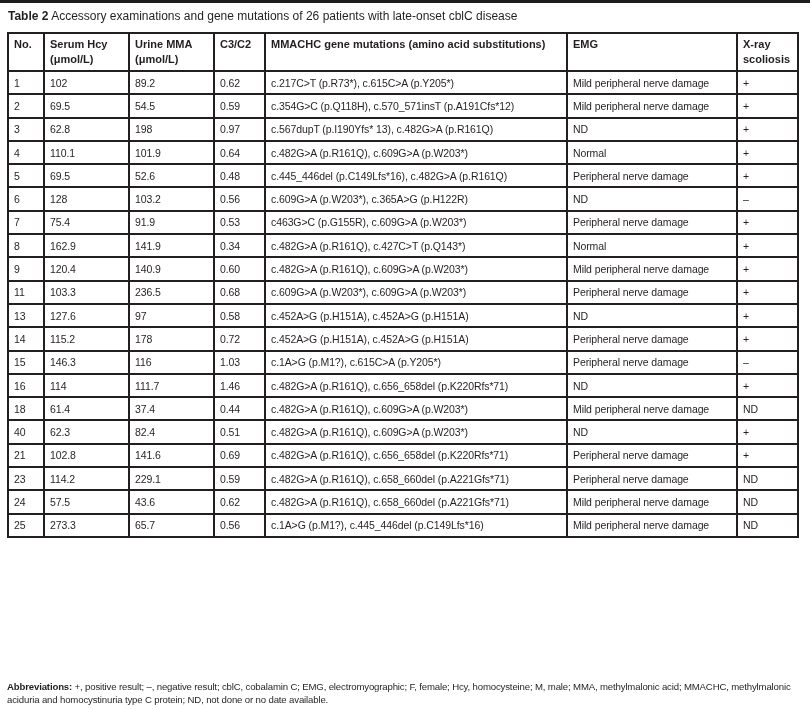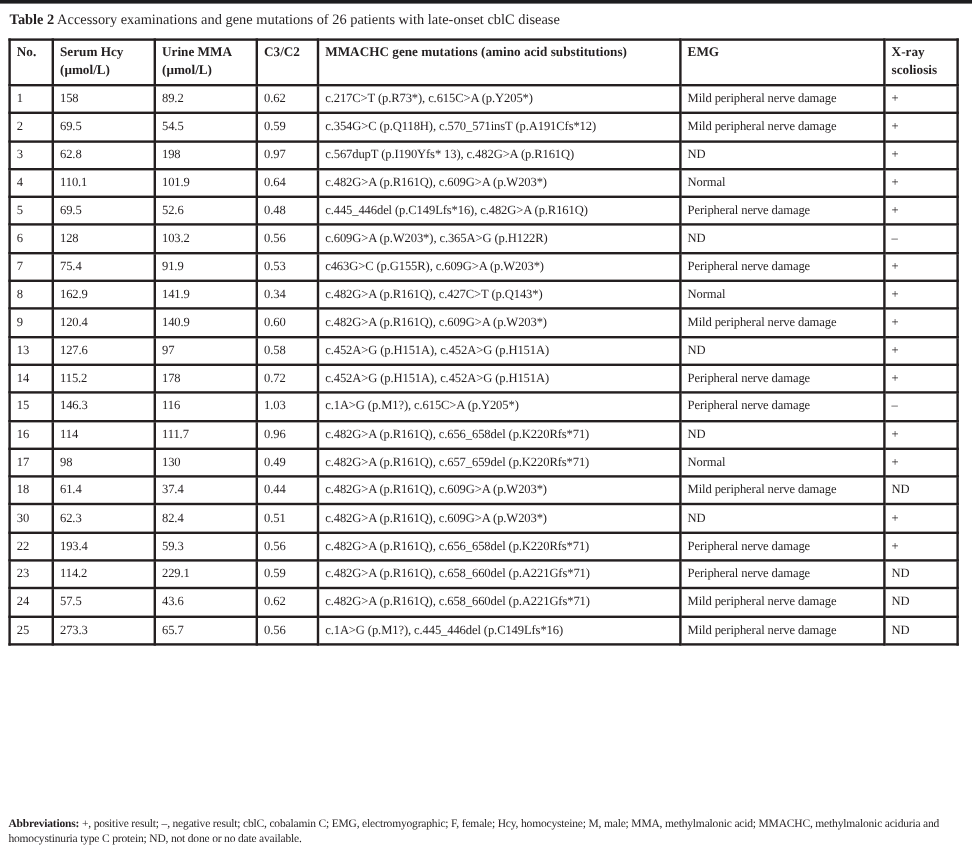--- a/index.html
+++ b/index.html
@@ -5,21 +5,21 @@
   html, body {
     margin: 0;
     padding: 0;
     background: #ffffff;
     width: 810px;
     height: 709px;
     overflow: hidden;
     font-family: "Liberation Sans", sans-serif;
     color: #231f20;
   }
-  .page { position: relative; width: 720px; height: 709px; font-family: Liberation Serif, serif; }
+  .page { position: relative; width: 720px; height: 709px; }
   .top-rule {
     position: absolute;
     left: 0; top: 0;
     width: 810px; height: 3px;
     background: #1d1d1f;
   }
   .title {
     position: absolute;
     left: 8px; top: 9px;
     font-size: 12px;
@@ -96,21 +96,21 @@
           <th>Urine MMA (μmol/L)</th>
           <th>C3/C2</th>
           <th>MMACHC gene mutations (amino acid substitutions)</th>
           <th>EMG</th>
           <th>X-ray scoliosis</th>
         </tr>
     </thead>
     <tbody>
         <tr>
           <td>1</td>
-          <td>158</td>
+          <td>102</td>
           <td>89.2</td>
           <td>0.62</td>
           <td>c.217C&gt;T (p.R73*), c.615C&gt;A (p.Y205*)</td>
           <td>Mild peripheral nerve damage</td>
           <td>+</td>
         </tr>
         <tr>
           <td>2</td>
           <td>69.5</td>
           <td>54.5</td>
@@ -176,20 +176,29 @@
         <tr>
           <td>9</td>
           <td>120.4</td>
           <td>140.9</td>
           <td>0.60</td>
           <td>c.482G&gt;A (p.R161Q), c.609G&gt;A (p.W203*)</td>
           <td>Mild peripheral nerve damage</td>
           <td>+</td>
         </tr>
         <tr>
+          <td>11</td>
+          <td>103.3</td>
+          <td>236.5</td>
+          <td>0.68</td>
+          <td>c.609G&gt;A (p.W203*), c.609G&gt;A (p.W203*)</td>
+          <td>Peripheral nerve damage</td>
+          <td>+</td>
+        </tr>
+        <tr>
           <td>13</td>
           <td>127.6</td>
           <td>97</td>
           <td>0.58</td>
           <td>c.452A&gt;G (p.H151A), c.452A&gt;G (p.H151A)</td>
           <td>ND</td>
           <td>+</td>
         </tr>
         <tr>
           <td>14</td>
@@ -206,57 +215,48 @@
           <td>116</td>
           <td>1.03</td>
           <td>c.1A&gt;G (p.M1?), c.615C&gt;A (p.Y205*)</td>
           <td>Peripheral nerve damage</td>
           <td>–</td>
         </tr>
         <tr>
           <td>16</td>
           <td>114</td>
           <td>111.7</td>
-          <td>0.96</td>
+          <td>1.46</td>
           <td>c.482G&gt;A (p.R161Q), c.656_658del (p.K220Rfs*71)</td>
           <td>ND</td>
-          <td>+</td>
-        </tr>
-        <tr>
-          <td>17</td>
-          <td>98</td>
-          <td>130</td>
-          <td>0.49</td>
-          <td>c.482G&gt;A (p.R161Q), c.657_659del (p.K220Rfs*71)</td>
-          <td>Normal</td>
           <td>+</td>
         </tr>
         <tr>
           <td>18</td>
           <td>61.4</td>
           <td>37.4</td>
           <td>0.44</td>
           <td>c.482G&gt;A (p.R161Q), c.609G&gt;A (p.W203*)</td>
           <td>Mild peripheral nerve damage</td>
           <td>ND</td>
         </tr>
         <tr>
-          <td>30</td>
+          <td>40</td>
           <td>62.3</td>
           <td>82.4</td>
           <td>0.51</td>
           <td>c.482G&gt;A (p.R161Q), c.609G&gt;A (p.W203*)</td>
           <td>ND</td>
           <td>+</td>
         </tr>
         <tr>
-          <td>22</td>
-          <td>193.4</td>
-          <td>59.3</td>
-          <td>0.56</td>
+          <td>21</td>
+          <td>102.8</td>
+          <td>141.6</td>
+          <td>0.69</td>
           <td>c.482G&gt;A (p.R161Q), c.656_658del (p.K220Rfs*71)</td>
           <td>Peripheral nerve damage</td>
           <td>+</td>
         </tr>
         <tr>
           <td>23</td>
           <td>114.2</td>
           <td>229.1</td>
           <td>0.59</td>
           <td>c.482G&gt;A (p.R161Q), c.658_660del (p.A221Gfs*71)</td>

